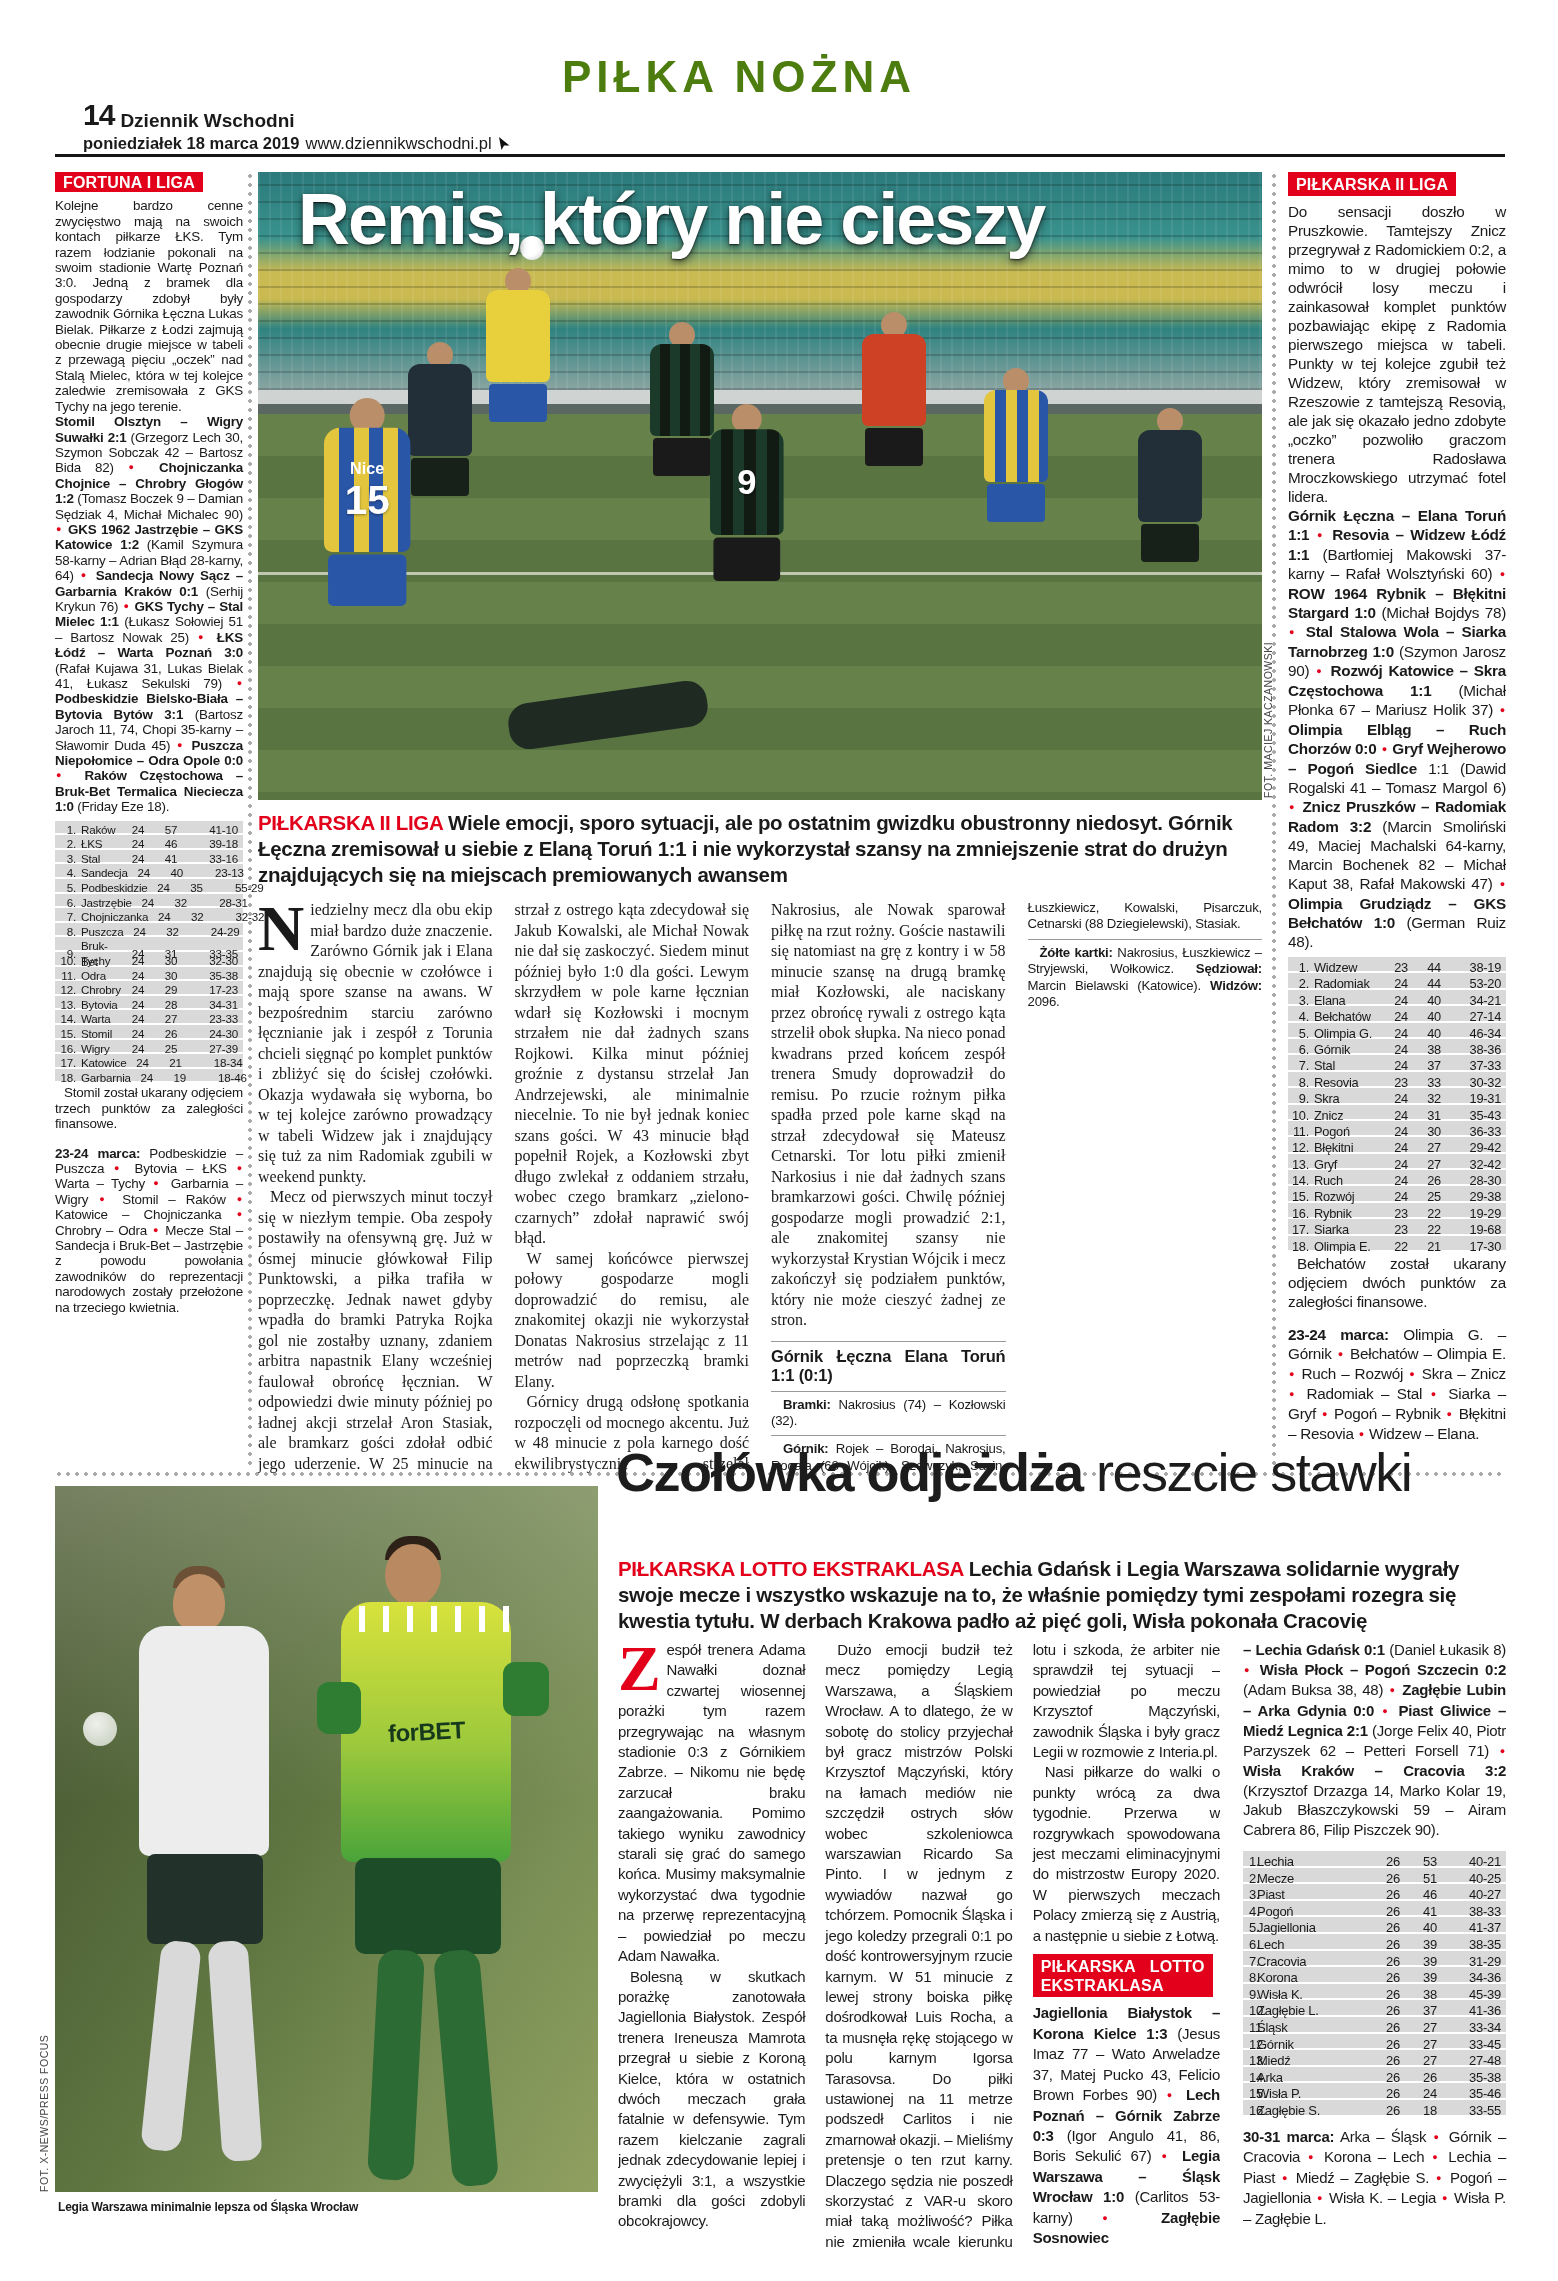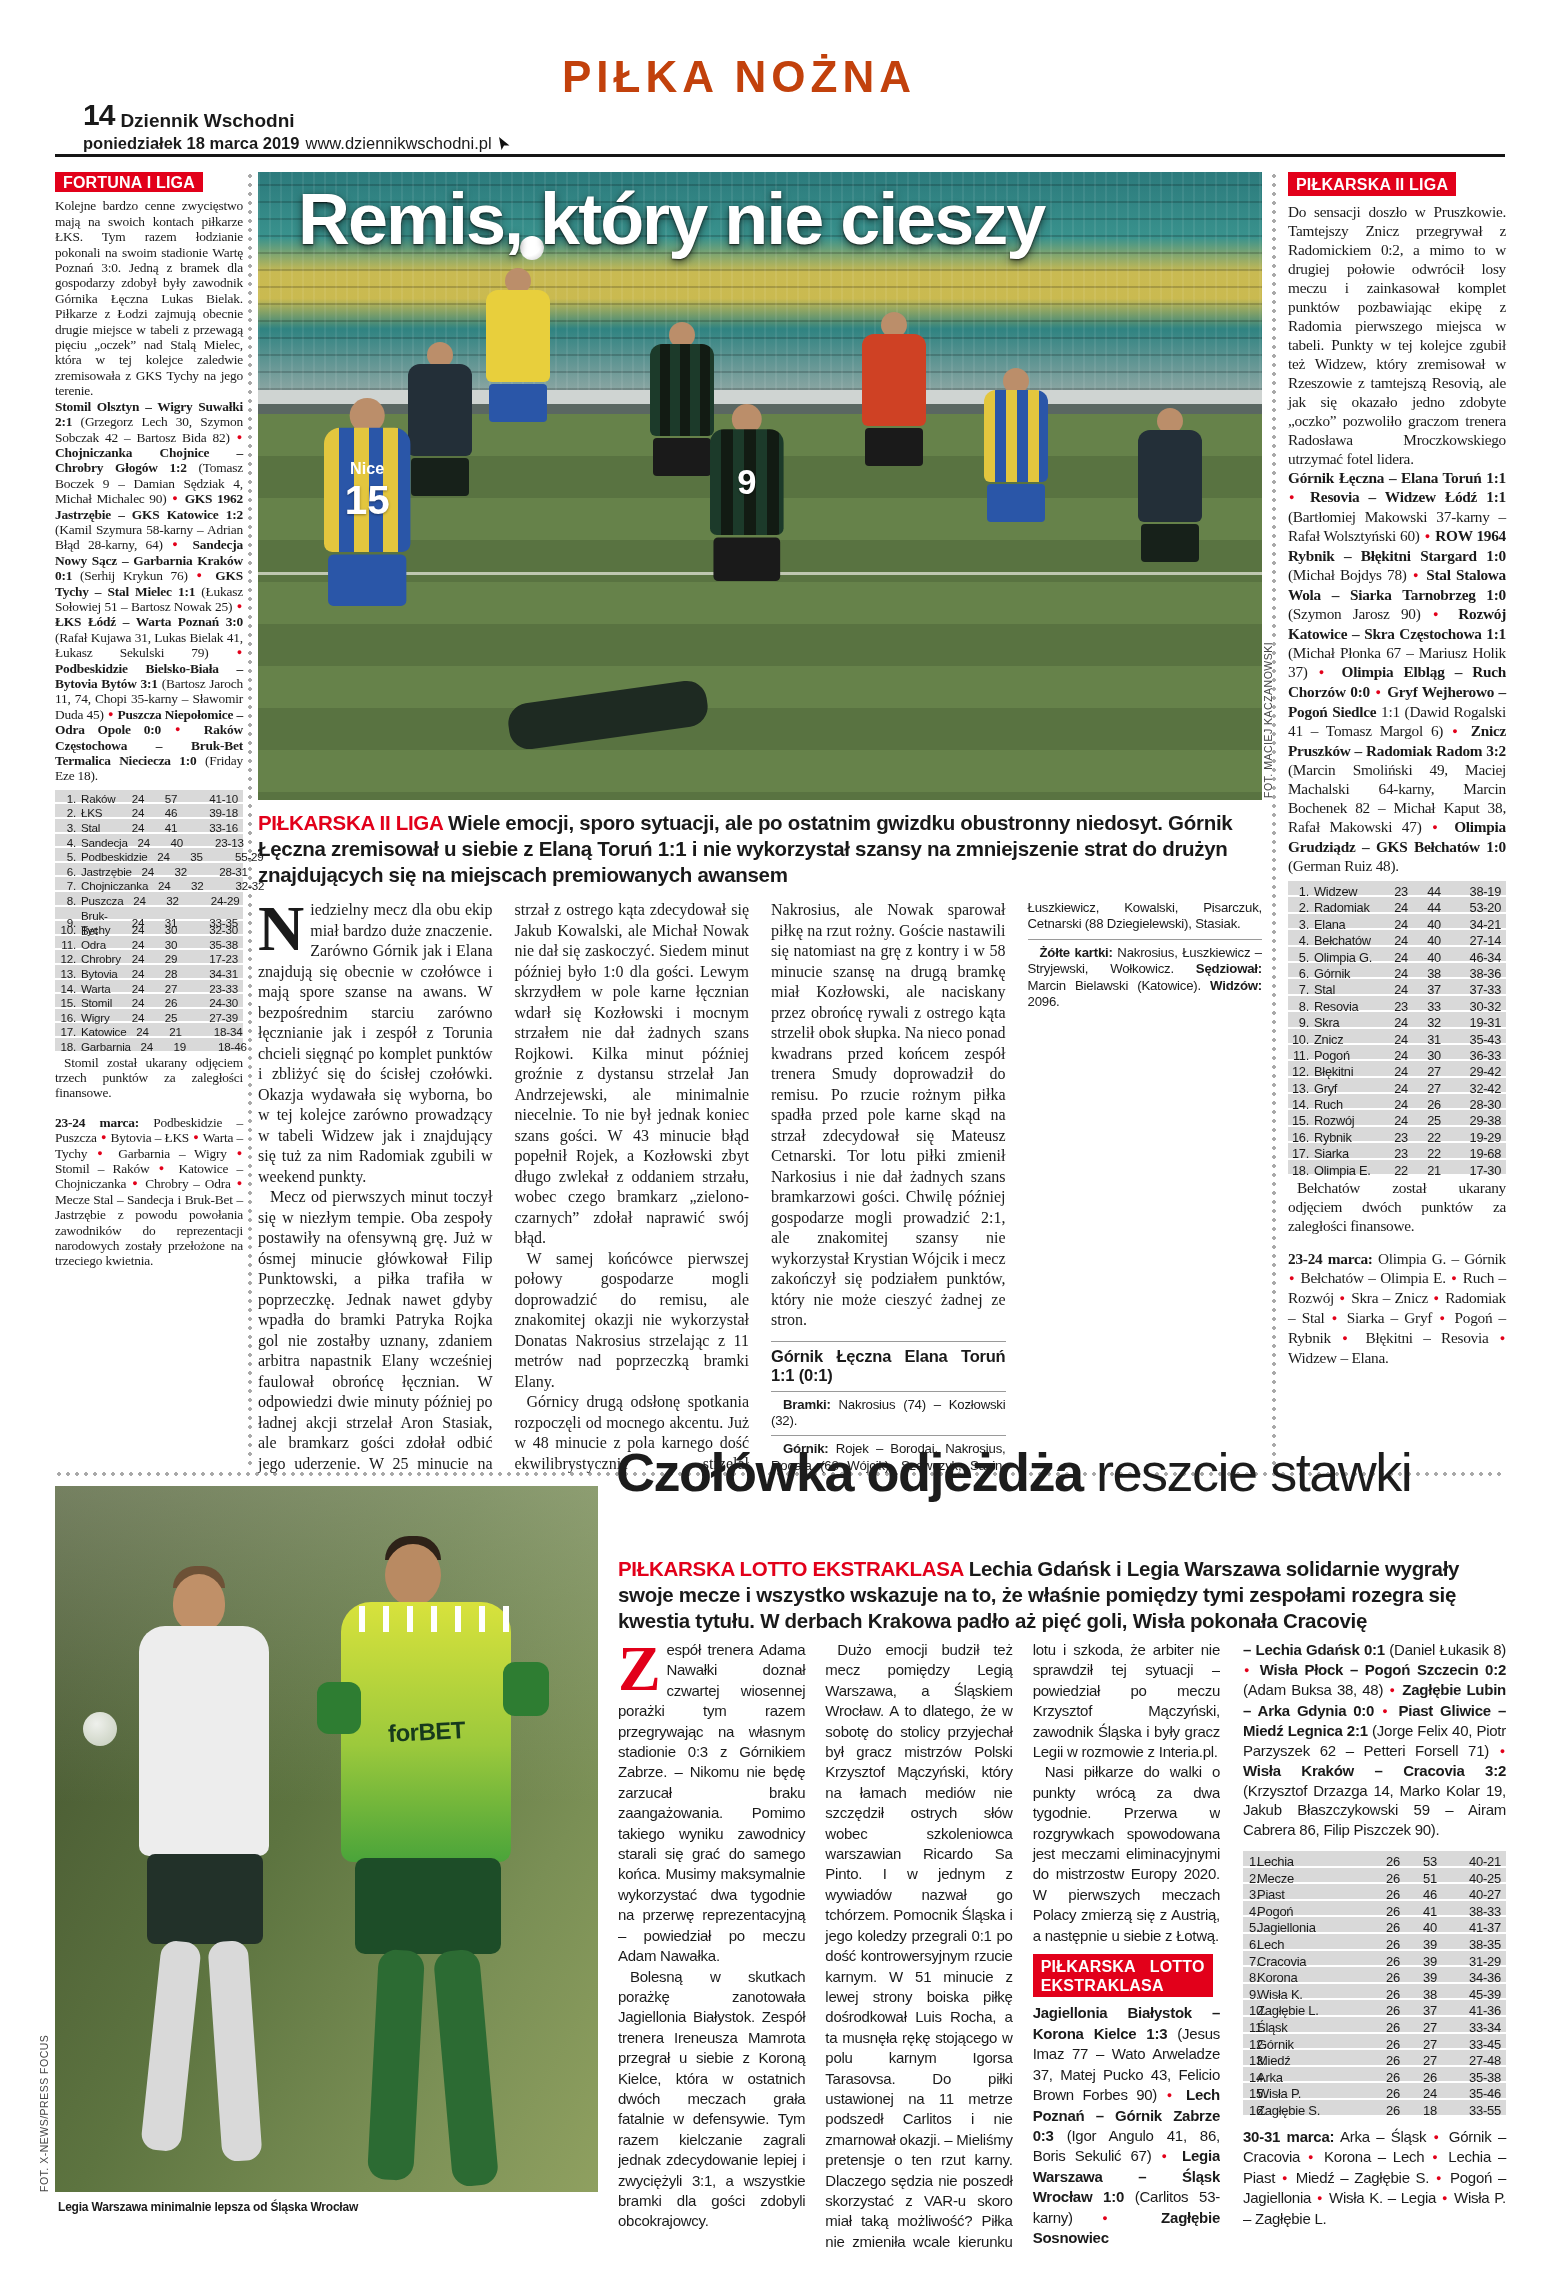--- a/index.html
+++ b/index.html
@@ -10,38 +10,38 @@
   
   .masthead{position:absolute;left:83px;top:100px;line-height:1;}
   .pagenum{font-size:30px;font-weight:bold;letter-spacing:-1px;}
   .mast-title{font-size:19px;font-weight:bold;margin-left:6px;}
   .mast-line1{display:flex;align-items:flex-end;}
   .mast-line2{margin-top:5px;font-size:16.5px;display:flex;align-items:center;gap:6px;}
   .mast-date{font-weight:bold;}
   .mast-url{font-weight:normal;}
   .cursor-ic{display:inline-block;width:13px;height:15px;}
   .section-title{position:absolute;left:0;right:80px;top:52px;text-align:center;
-        font-size:44px;font-weight:bold;color:#c2410c;letter-spacing:5px;}
+        font-size:44px;font-weight:bold;color:#4d7c0f;letter-spacing:5px;}
   .header-rule{position:absolute;left:55px;top:154px;width:1450px;height:3px;background:#151515;}
 
   
   .vsep{position:absolute;width:4px;
         background-image:radial-gradient(circle at 2px 4px,#a9a9a9 1.7px,transparent 2px);
         background-size:4px 9px;}
   .hsep{position:absolute;height:4px;
         background-image:radial-gradient(circle at 4px 2px,#a9a9a9 1.7px,transparent 2px);
         background-size:9px 4px;}
 
   
   .tagbox{display:inline-block;background:#e2001a;color:#fff;font-weight:bold;
         font-size:16px;padding:3px 8px 2px;letter-spacing:.2px;}
   .dot{color:#e2001a;font-size:9px;vertical-align:2px;padding:0 1px;}
   .bseg{font-weight:bold;}
   .rseg{color:#e2001a;font-weight:bold;}
-  .sidecol p{margin:0;text-align:justify;font-family:Liberation Serif, serif;}
+  .sidecol p{margin:0;text-align:justify;}
   .note{text-indent:9px;}
   .dropcap{float:left;font-family:"Liberation Serif",serif;font-weight:bold;
         font-size:64px;line-height:50px;padding:4px 6px 0 0;}
   .dropcap.red{color:#e2001a;}
 
   
   .ltable{margin:6px 0 4px;}
   .trow{display:grid;grid-template-columns:26px 1fr 32px 34px 50px;
         background:#d9d9d9;margin-bottom:2px;padding:1px 5px 1px 0;align-items:center;}
   .tpos{text-align:right;padding-right:5px;}

